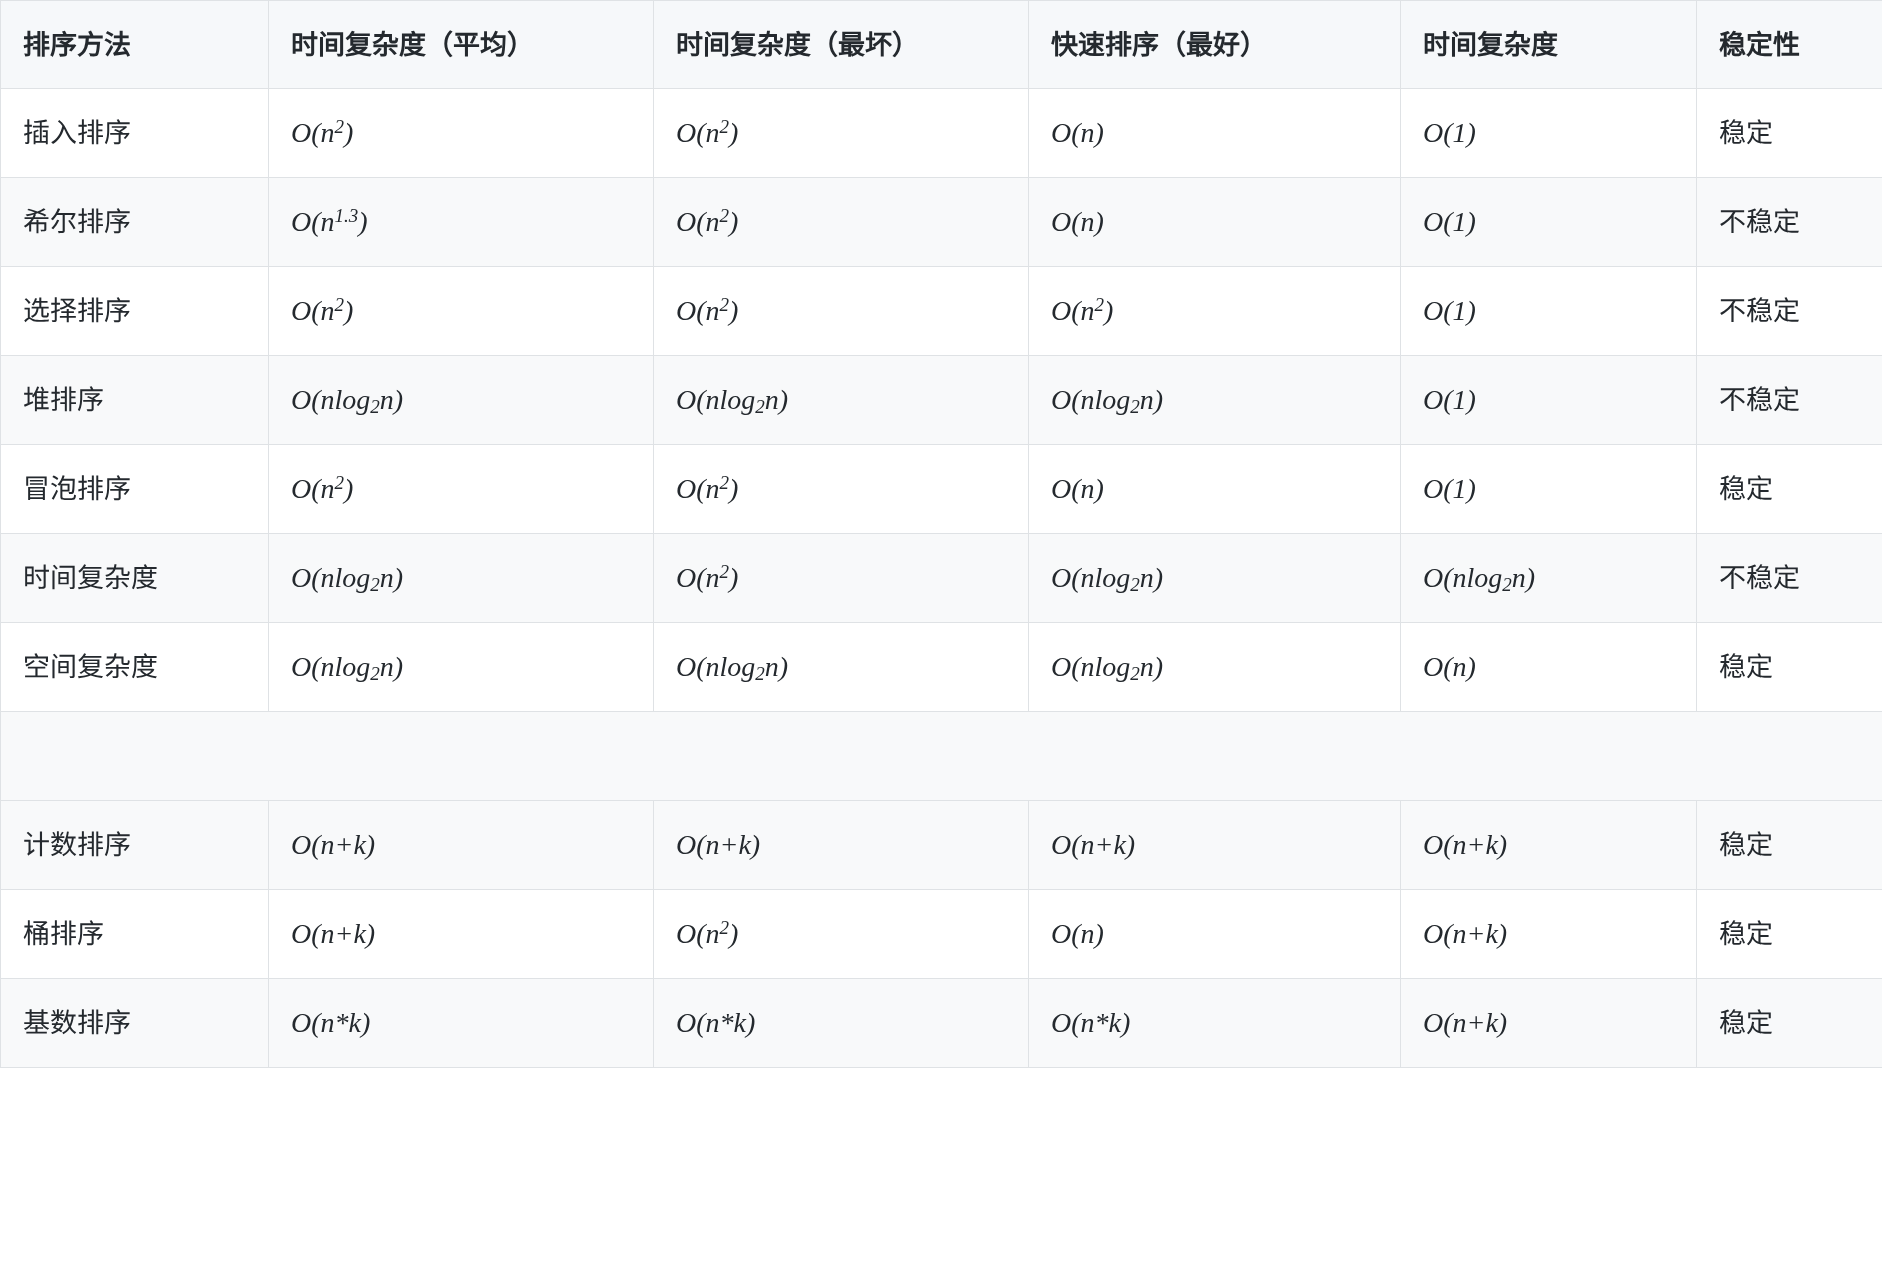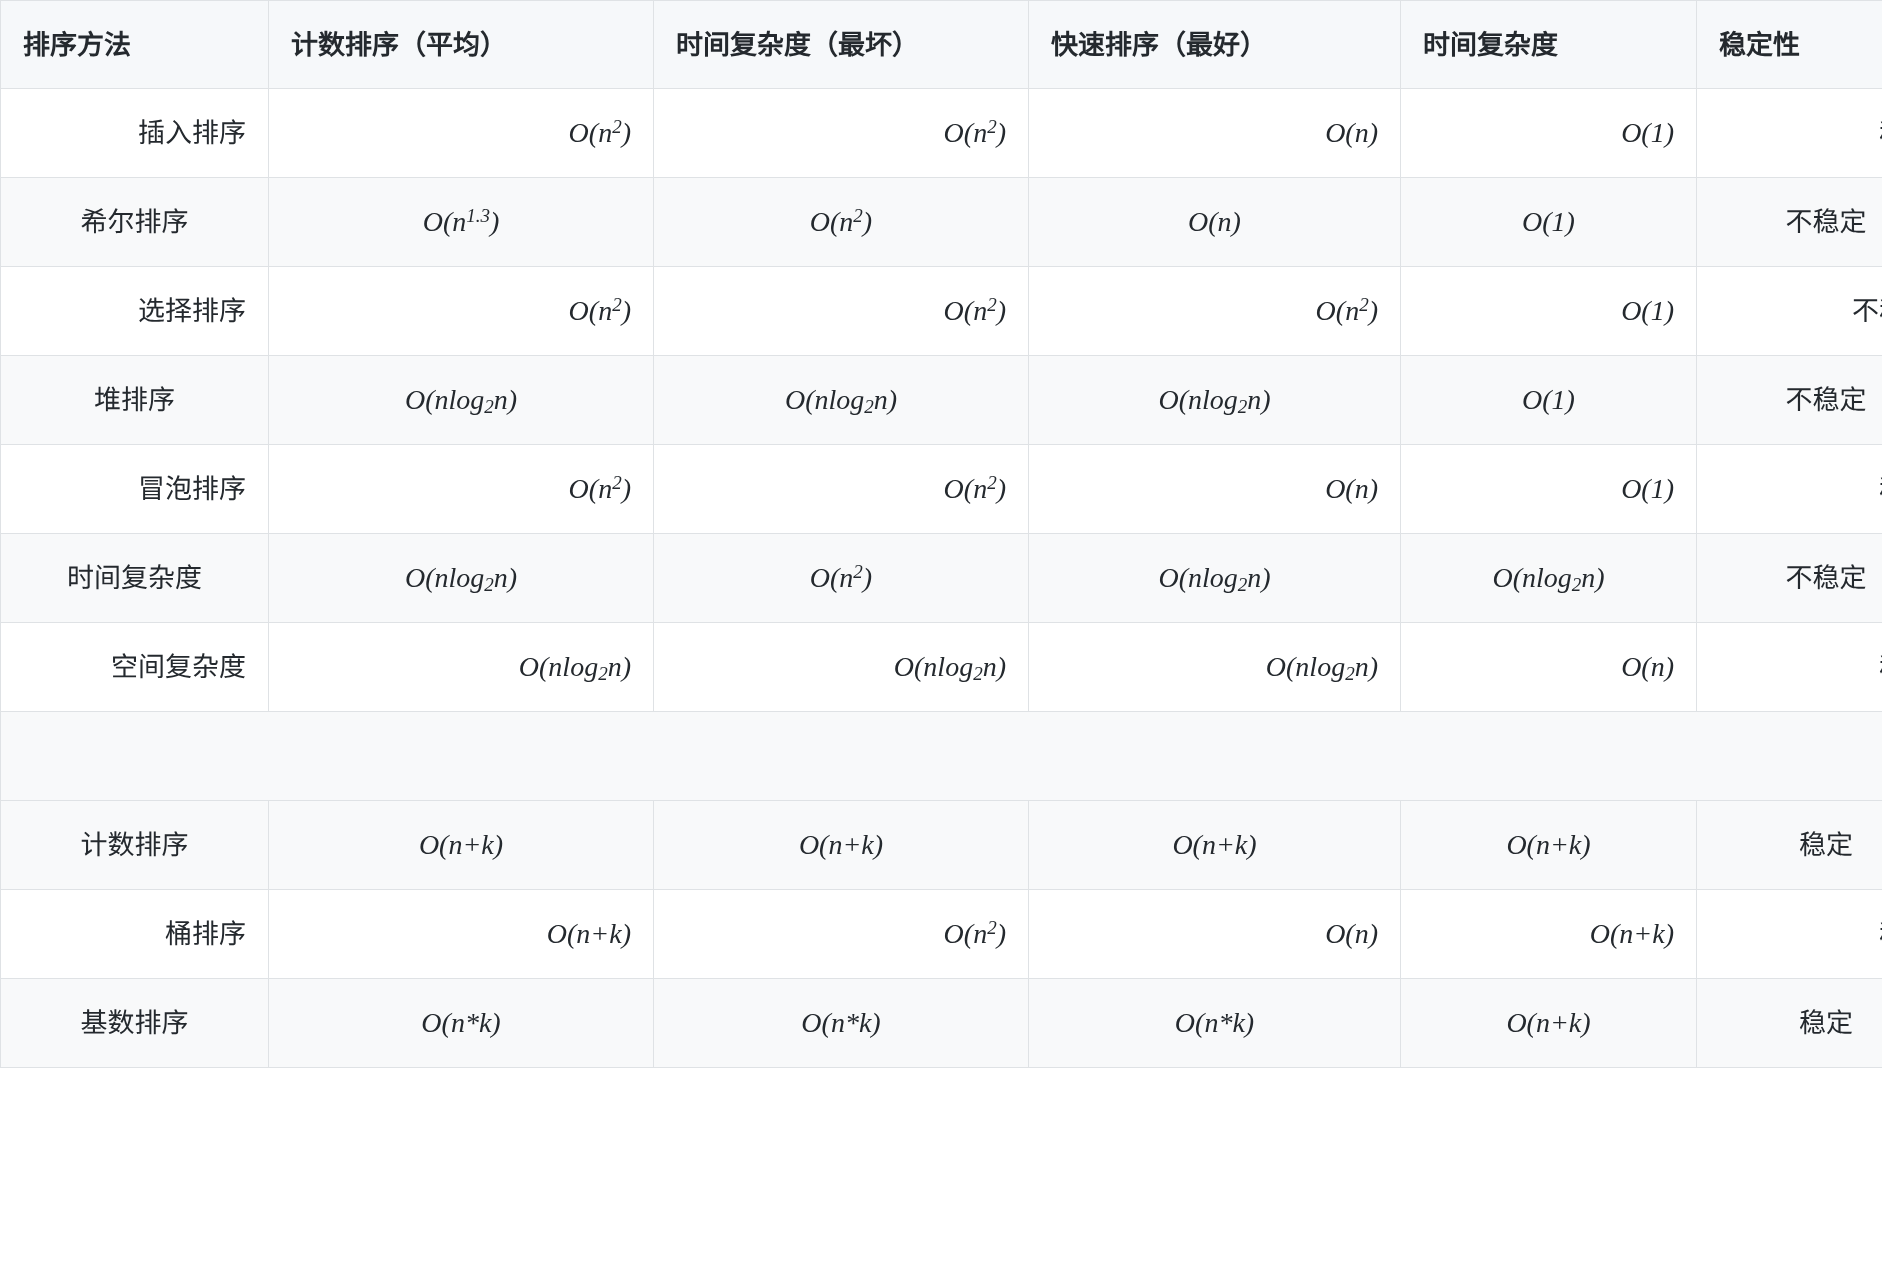--- a/index.html
+++ b/index.html
@@ -47,25 +47,23 @@
     color: #24292e;
     height: 88px;
     padding-top: 18px;
     padding-bottom: 16px;
   }
   table.sort-table tbody tr {
     height: 89px;
   }
   table.sort-table tbody tr.odd td {
     background: #ffffff;
-    text-align: right;
   }
   table.sort-table tbody tr.even td {
     background: #f8f9fa;
-    text-align: center;
   }
   table.sort-table tbody tr.spacer td {
     background: #f8f9fa;
     height: 70px;
     padding: 0;
     border-left: 1px solid #dfe2e5;
     border-right: 1px solid #dfe2e5;
     border-top: 1px solid #dfe2e5;
     border-bottom: 1px solid #dfe2e5;
   }
@@ -102,21 +100,21 @@
       <col class="c0">
         <col class="c1">
         <col class="c2">
         <col class="c3">
         <col class="c4">
         <col class="c5">
     </colgroup>
     <thead>
       <tr>
         <th>排序方法</th>
-        <th>计数排序（平均）</th>
+        <th>时间复杂度（平均）</th>
         <th>时间复杂度（最坏）</th>
         <th>快速排序（最好）</th>
         <th>时间复杂度</th>
         <th>稳定性</th>
       </tr>
     </thead>
     <tbody id="table-body">
         <tr class="odd">
           <td class="name-cell">插入排序</td>
           <td class="formula"><span class="fml">O(n<sup>2</sup>)</span></td>

